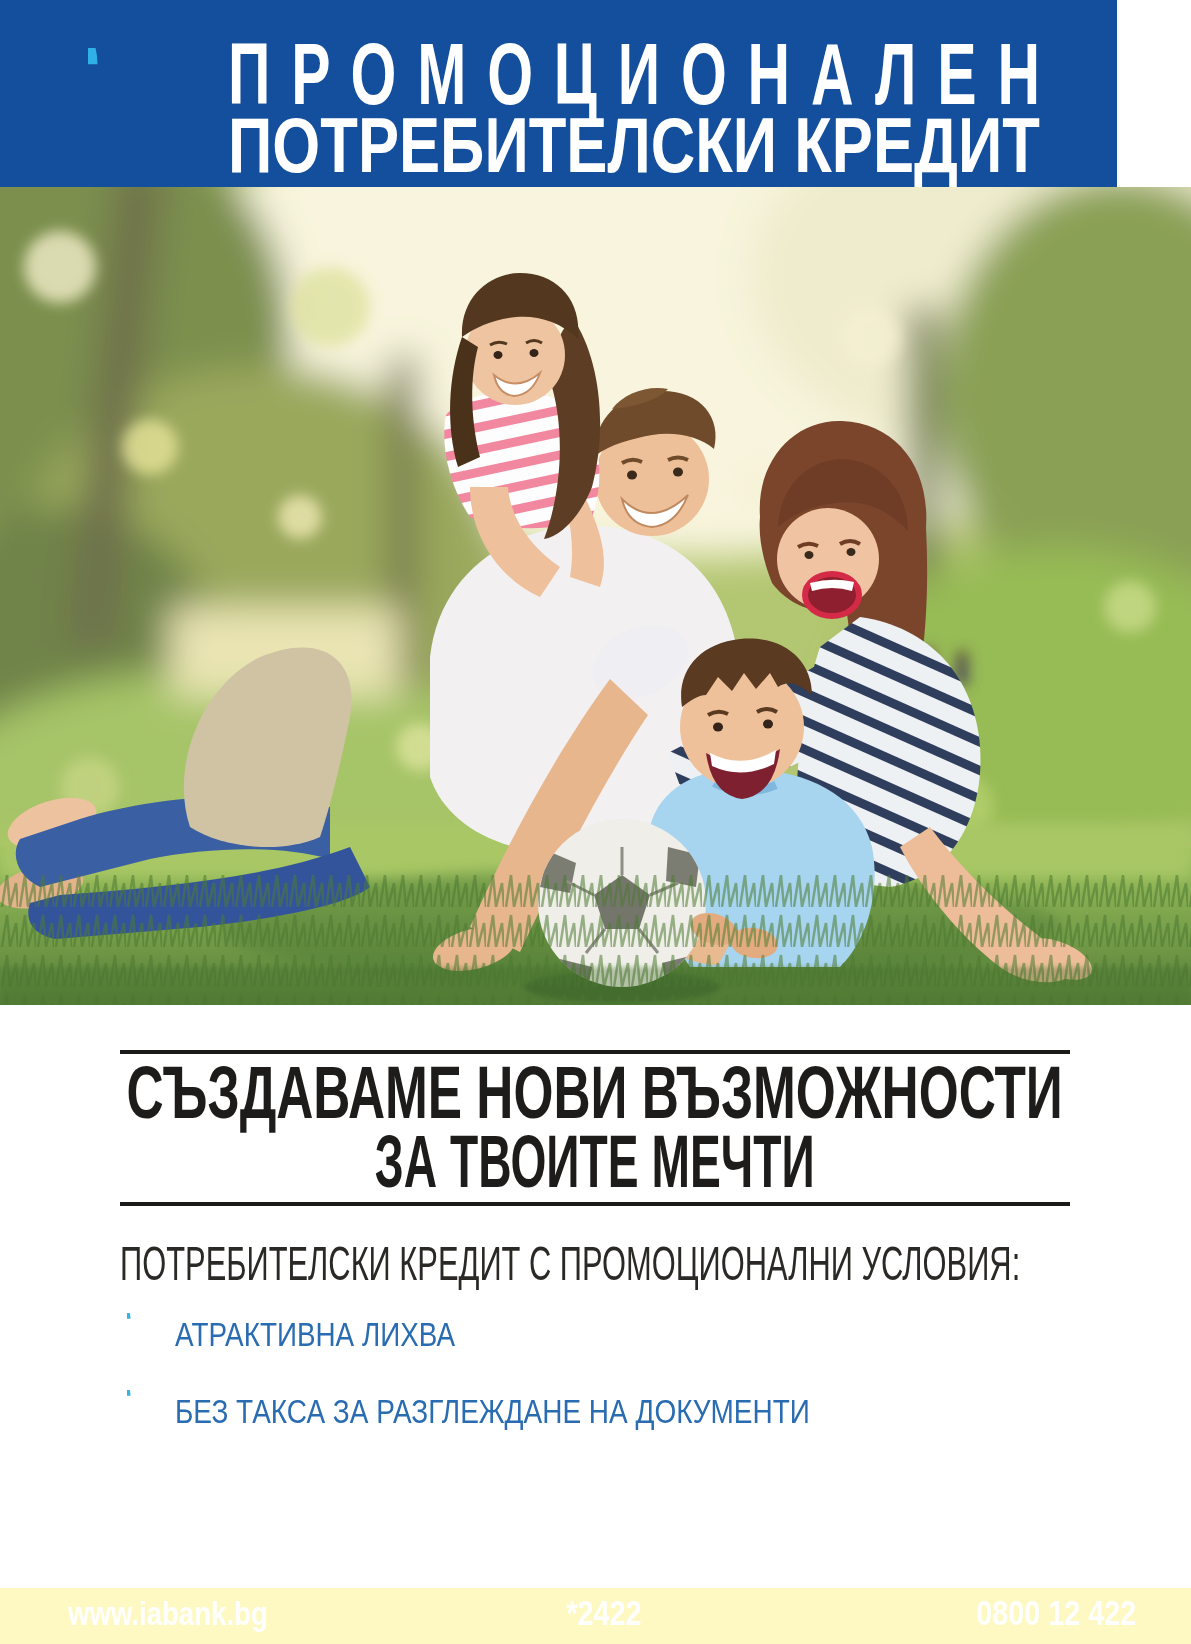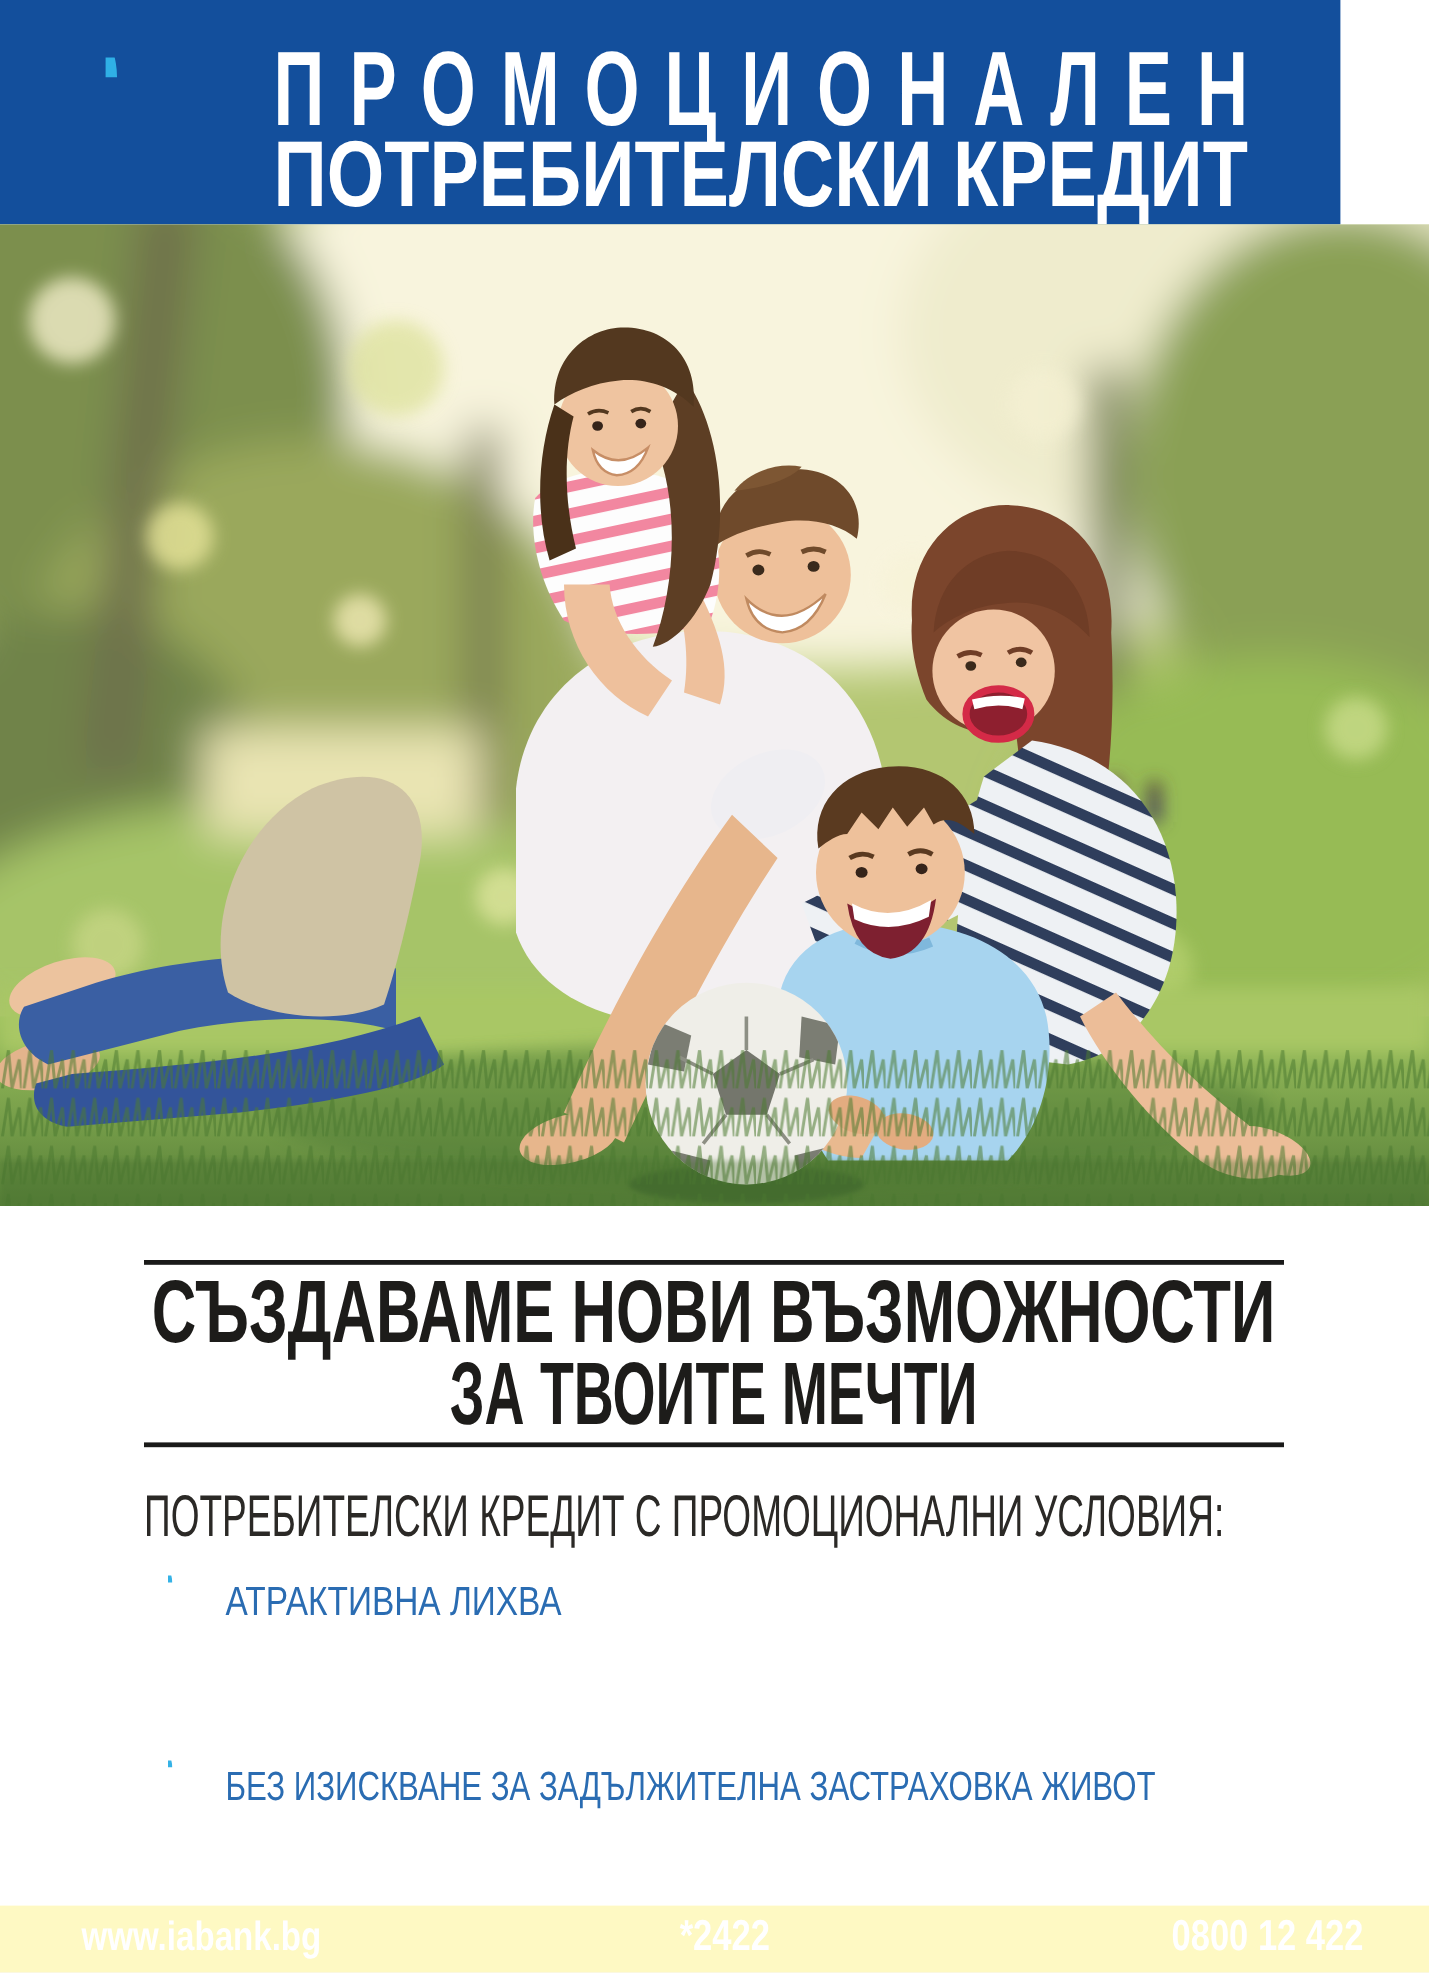--- a/index.html
+++ b/index.html
@@ -13,21 +13,21 @@
   .header-text{position:absolute;left:0;top:0;width:1191px;height:187px;}
   
   .photo{left:0;top:187px;width:1191px;height:818px;}
   .photo svg{display:block;}
   
   .rule{left:120px;width:950px;height:4px;background:#1a1a19;}
   .rule-top{top:1050px;}
   .rule-bottom{top:1202px;}
   .headline-svg{left:0;top:1040px;width:1191px;height:170px;}
   .subheadline-svg{left:0;top:1240px;width:1191px;height:56px;}
-  .benefit-row{left:13px;width:1039px;height:44px;}
+  .benefit-row{left:0;width:1039px;height:44px;}
   .benefit-row .logo-mark{left:127px;top:1px;width:34px;height:33px;
              --mark-a:#15539f;--mark-b:#35b2e6;}
   .benefit-text{position:absolute;left:0;top:0;width:1191px;height:44px;}
   
   .footer{left:0;top:1588px;width:1191px;height:56px;background:#fef9c3;}
   .footer svg{display:block;}
   svg text{font-family:"Liberation Sans",sans-serif;}
 </style>
 </head>
 <body>
@@ -232,29 +232,29 @@
 
   <div class="abs benefit-row" style="top:1312px">
     <svg class="logo-mark abs" viewBox="86 50 98 96">
         <use href="#ia-mark"></use>
       </svg>
     <svg class="benefit-text" viewBox="0 0 1191 44">
       <text transform="scale(0.7,1)" x="250" y="34" font-size="34" fill="#2a6cb2" textLength="400" lengthAdjust="spacingAndGlyphs">АТРАКТИВНА ЛИХВА</text>
     </svg>
   </div>
 
-
-  <div class="abs benefit-row" style="top:1466px">
+  <div class="abs benefit-row" style="top:1389px">
     <svg class="logo-mark abs" viewBox="86 50 98 96">
         <use href="#ia-mark"></use>
       </svg>
     <svg class="benefit-text" viewBox="0 0 1191 44">
-      <text transform="scale(0.7,1)" x="250" y="34" font-size="34" fill="#2a6cb2" textLength="1107" lengthAdjust="spacingAndGlyphs">БЕЗ ИЗИСКВАНЕ ЗА ЗАДЪЛЖИТЕЛНА ЗАСТРАХОВКА ЖИВОТ</text>
+      <text transform="scale(0.7,1)" x="250" y="34" font-size="34" fill="#2a6cb2" textLength="907" lengthAdjust="spacingAndGlyphs">БЕЗ ТАКСА ЗА РАЗГЛЕЖДАНЕ НА ДОКУМЕНТИ</text>
     </svg>
   </div>
+
 
   <footer class="abs footer">
     <svg viewBox="0 0 1191 56" width="1191" height="56">
       <text transform="translate(68,37) scale(0.85,1)" font-size="34" font-weight="bold" fill="#ffffff" textLength="235" lengthAdjust="spacingAndGlyphs">www.iabank.bg</text>
       <text transform="scale(0.8,1)" x="755" y="37" text-anchor="middle" font-size="36" font-weight="bold" fill="#ffffff">*2422</text>
       <text transform="scale(0.72,1)" x="1578" y="37" text-anchor="end" font-size="36" font-weight="bold" fill="#ffffff" textLength="222" lengthAdjust="spacingAndGlyphs">0800 12 422</text>
     </svg>
   </footer>
 
 </div>

